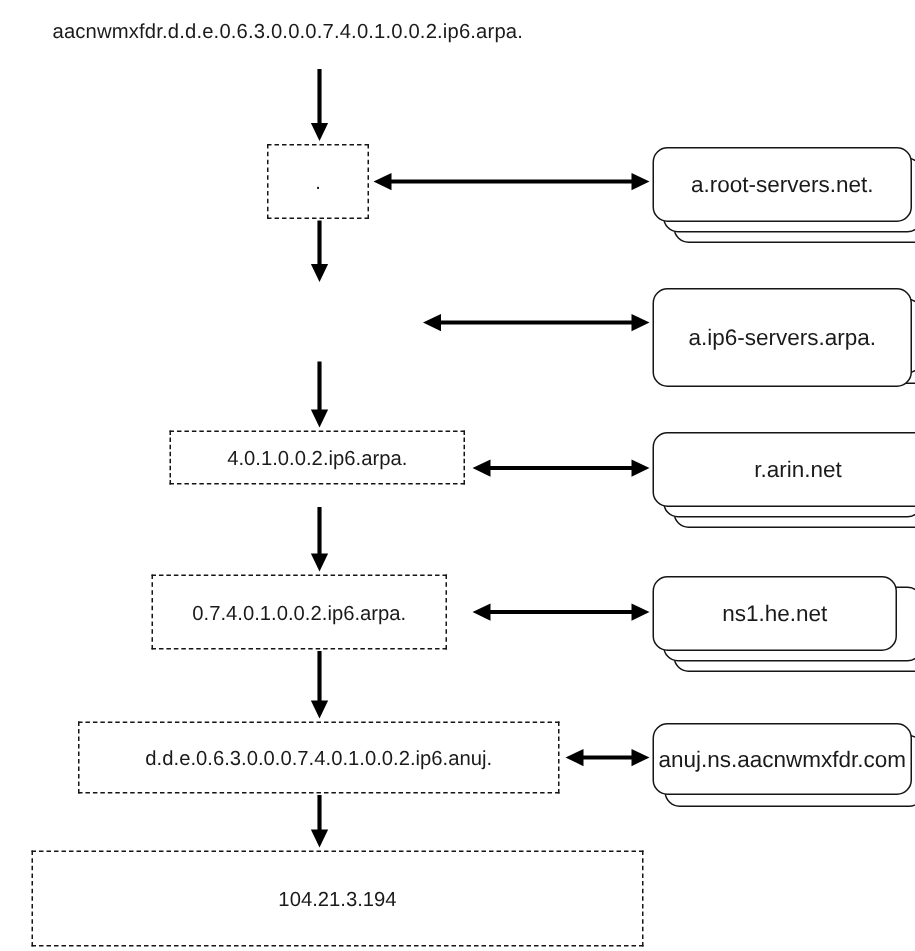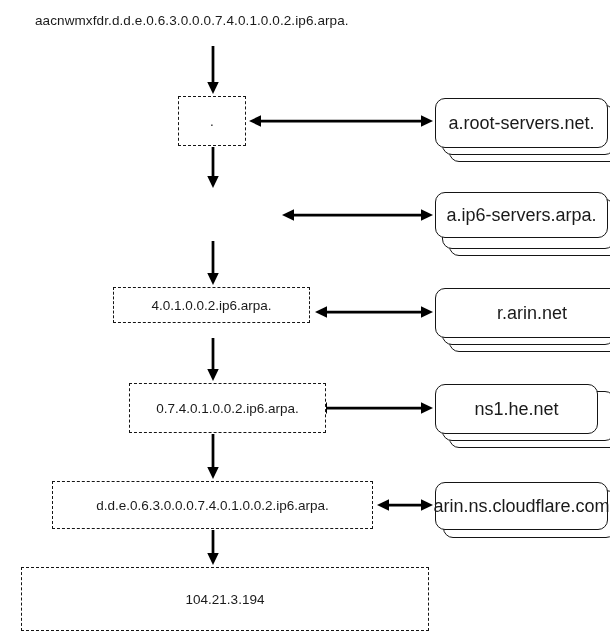--- a/index.html
+++ b/index.html
@@ -28,21 +28,21 @@
   .stack{position:absolute;}
   .stack .layer{
     position:absolute;
     border:1.6px solid #151515;
     border-radius:10px;
     background:#ffffff;
     box-sizing:border-box;
   }
   .stack .layer.main{
     display:flex;align-items:center;justify-content:center;
-    font-size:18px;text-align:center;white-space:nowrap;
+    font-size:15px;text-align:center;white-space:nowrap;
   }
   .answer-lines{line-height:19px;}
 </style>
 </head>
 <body>
 
 <div id="canvas">
 
   <svg id="arrows" xmlns="http://www.w3.org/2000/svg" width="610" height="634">
       <line x1="193" y1="46" x2="193" y2="83" stroke="#000000" stroke-width="2.75"></line>
@@ -83,54 +83,54 @@
     <div class="layer" style="left:14px;top:14px;width:173px;height:50px"></div>
     <div class="layer" style="left:7px;top:7px;width:173px;height:50px"></div>
     <div class="layer main" style="left:0;top:0;width:173px;height:50px">
       <span>a.root-servers.net.</span>
     </div>
   </div>
 
   <div class="stack" style="left:415px;top:192px">
     <div class="layer" style="left:14px;top:14px;width:173px;height:50px"></div>
     <div class="layer" style="left:7px;top:7px;width:173px;height:50px"></div>
-    <div class="layer main" style="left:0;top:0;width:173px;height:46px">
+    <div class="layer main" style="left:0;top:0;width:173px;height:66px">
       <span>a.ip6-servers.arpa.</span>
     </div>
   </div>
 
   <div class="zone-box" style="left:93px;top:287px;width:197px;height:36px">
     <span>4.0.1.0.0.2.ip6.arpa.</span>
   </div>
   <div class="stack" style="left:415px;top:288px">
     <div class="layer" style="left:14px;top:14px;width:173px;height:50px"></div>
     <div class="layer" style="left:7px;top:7px;width:173px;height:50px"></div>
     <div class="layer main" style="left:0;top:0;width:194px;height:50px">
       <span>r.arin.net</span>
     </div>
   </div>
 
-  <div class="zone-box" style="left:109px;top:383px;width:197px;height:50px">
+  <div class="zone-box" style="left:81px;top:383px;width:197px;height:50px">
     <span>0.7.4.0.1.0.0.2.ip6.arpa.</span>
   </div>
   <div class="stack" style="left:415px;top:384px">
     <div class="layer" style="left:14px;top:14px;width:173px;height:50px"></div>
     <div class="layer" style="left:7px;top:7px;width:173px;height:50px"></div>
     <div class="layer main" style="left:0;top:0;width:163px;height:50px">
       <span>ns1.he.net</span>
     </div>
   </div>
 
   <div class="zone-box" style="left:32px;top:481px;width:321px;height:48px">
-    <span>d.d.e.0.6.3.0.0.0.7.4.0.1.0.0.2.ip6.arpa.</span>
+    <span>d.d.e.0.6.3.0.0.0.7.4.0.1.0.0.2.ip6.anuj.</span>
   </div>
   <div class="stack" style="left:415px;top:482px">
     <div class="layer" style="left:8px;top:8px;width:173px;height:48px"></div>
     <div class="layer main" style="left:0;top:0;width:173px;height:48px">
-      <span>arin.ns.cloudflare.com</span>
+      <span>anuj.ns.aacnwmxfdr.com</span>
     </div>
   </div>
 
   <div class="zone-box" style="left:1px;top:567px;width:408px;height:64px">
     <div class="answer-lines">
       <div>104.21.3.194</div>
     </div>
   </div>
 
 </div>

